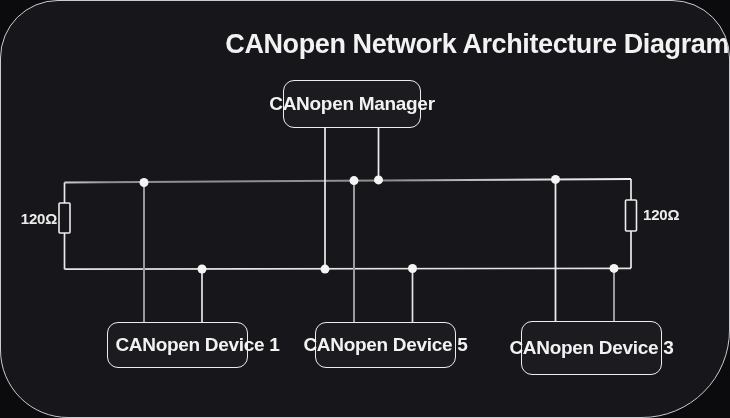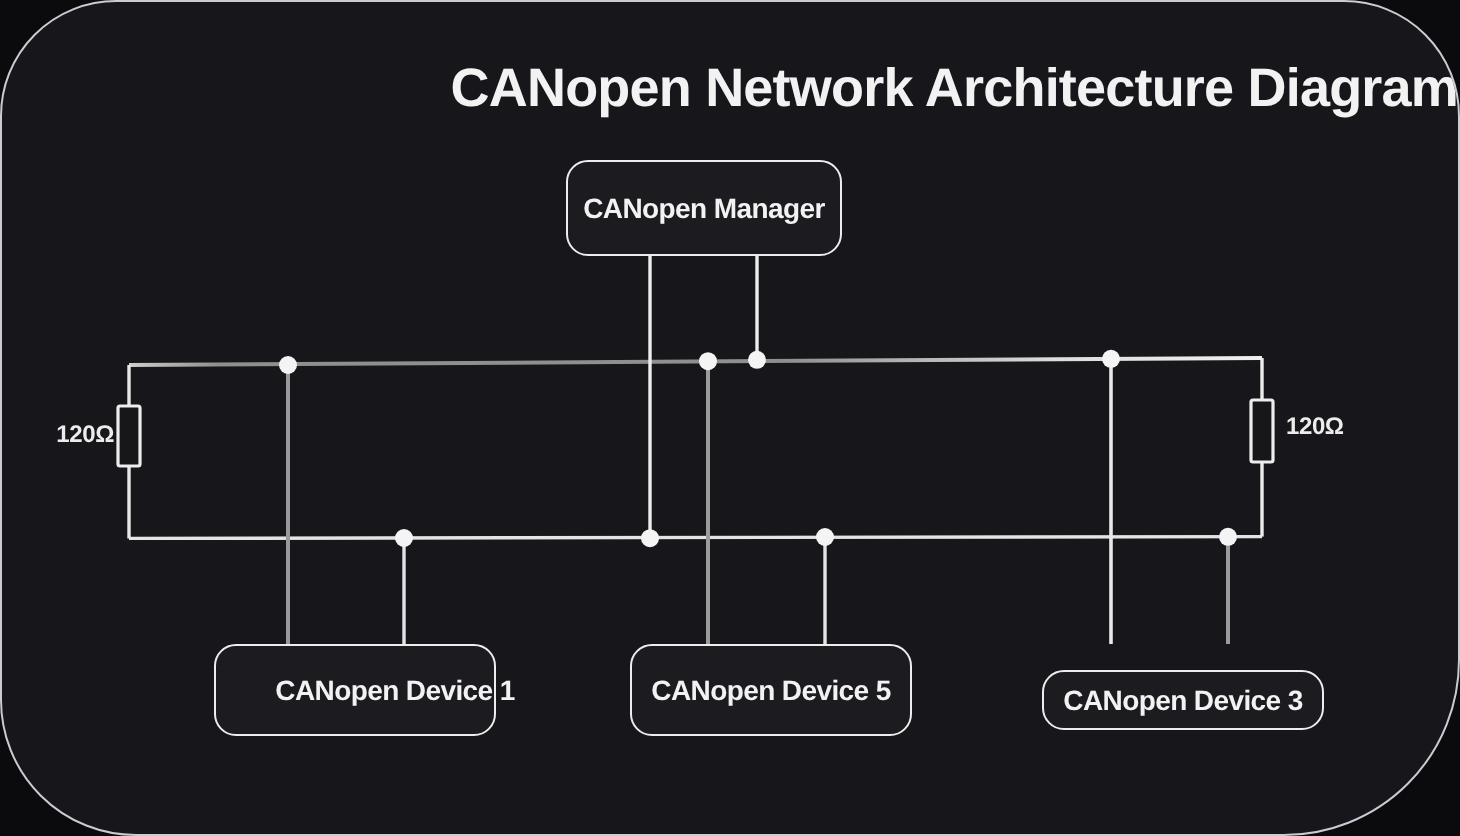--- a/index.html
+++ b/index.html
@@ -41,33 +41,33 @@
   .node {
     position: absolute;
     box-sizing: border-box;
     background: #1b1b20;
     border: 1.6px solid #ededed;
     border-radius: 11px;
     display: flex;
     align-items: center;
     justify-content: center;
     color: #f2f2f2;
-    font-size: 14px;
+    font-size: 19px;
     font-weight: bold;
     letter-spacing: -0.3px;
     white-space: nowrap;
   }
   .node-manager  { left: 282px; top: 79px;  width: 138px; height: 48px; }
   .node-device1  { left: 106px; top: 321px; width: 141px; height: 46px; padding-left: 40px; }
   .node-device2  { left: 314px; top: 321px; width: 141px; height: 46px; }
-  .node-device3  { left: 520px; top: 320px; width: 141px; height: 30px; margin-top: 14px; }
+  .node-device3  { left: 520px; top: 320px; width: 141px; height: 54px; }
   .term-label {
     position: absolute;
     color: #ececec;
-    font-size: 12px;
+    font-size: 15px;
     font-weight: bold;
     letter-spacing: -0.2px;
   }
   .term-left  { left: 14px;  top: 209px; width: 42px; text-align: right; }
   .term-right { left: 642px; top: 205px; width: 46px; text-align: left; }
 </style>
 </head>
 <body>
 
 <div class="frame">

